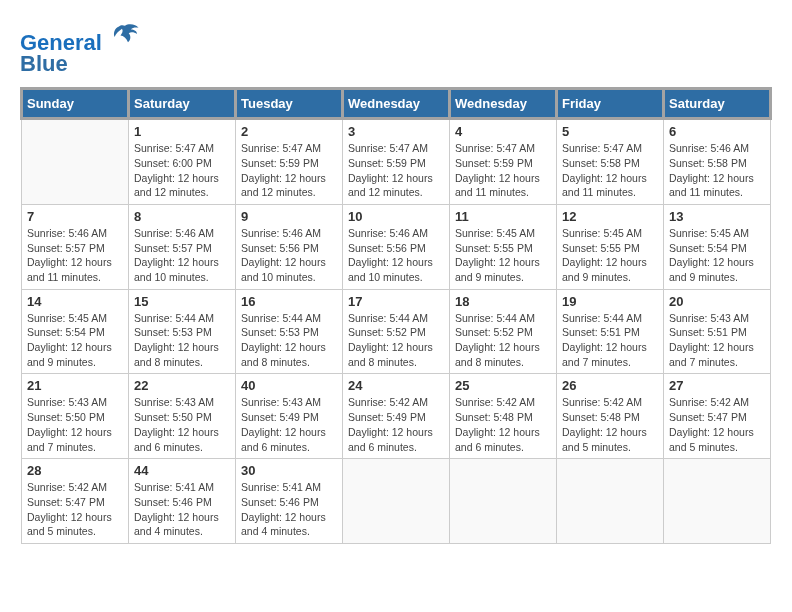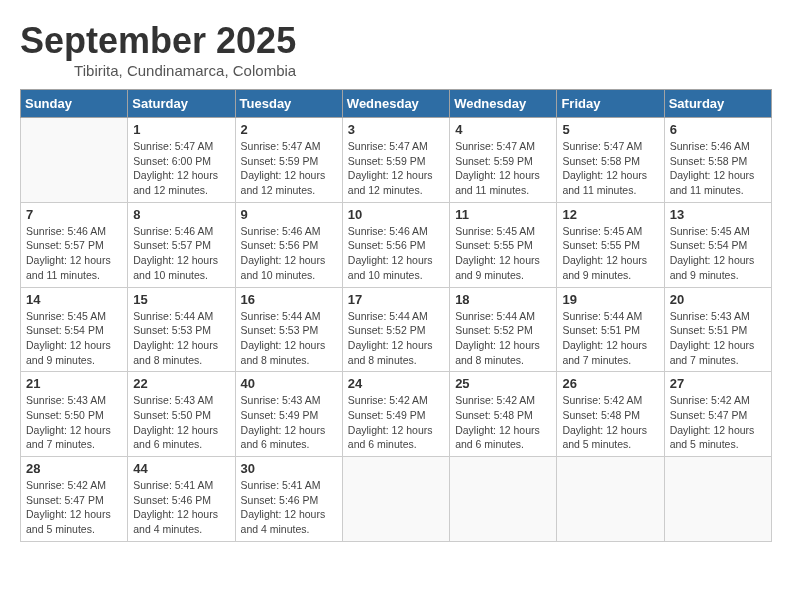--- a/index.html
+++ b/index.html
@@ -51,21 +51,21 @@
       border-collapse: collapse;
       font-size: 11px;
     }
     .calendar th {
       background: #2e6da4;
       color: #fff;
       padding: 6px 4px;
       text-align: left;
       font-size: 13px;
       font-weight: bold;
-      border: 1px solid #a3a3a3;
+      border: 3px solid #a3a3a3;
     }
     .calendar td {
       border: 1px solid #ccc;
       vertical-align: top;
       padding: 4px 5px;
       width: 107px;
       min-height: 80px;
       background: #fff;
     }
     .calendar td.empty {
@@ -81,23 +81,32 @@
     .day-info {
       color: #444;
       font-size: 10.5px;
       line-height: 1.4;
     }
   </style>
 </head>
 <body>
 
 <div class="header">
-  <div class="title-block">
-    <div class="month-title">September 2025</div>
-    <div class="subtitle">Tibirita, Cundinamarca, Colombia</div>
+  <div class="logo">
+    <div>
+      <div style="display:flex;align-items:center;">
+        <div class="logo-text">
+          <span>General</span>
+          <svg class="logo-bird" viewBox="0 0 40 35" xmlns="http://www.w3.org/2000/svg">
+            <path d="M20 5 C25 2, 35 3, 38 8 C36 7, 30 7, 28 10 C32 10, 36 12, 36 16 C33 14, 28 13, 25 15 C28 18, 28 24, 24 27 C22 22, 18 18, 14 18 C16 15, 18 12, 16 9 C12 12, 8 15, 6 20 C4 15, 6 8, 12 6 C14 4, 17 4, 20 5Z" fill="#2e6da4"></path>
+          </svg>
+        </div>
+      </div>
+      <div style="font-size:22px;font-weight:bold;color:#2e6da4;margin-top:-4px;">Blue</div>
+    </div>
   </div>
 </div>
 
 <table class="calendar">
   <thead>
     <tr>
     <th>Sunday</th>
         <th>Saturday</th>
         <th>Tuesday</th>
         <th>Wednesday</th>

